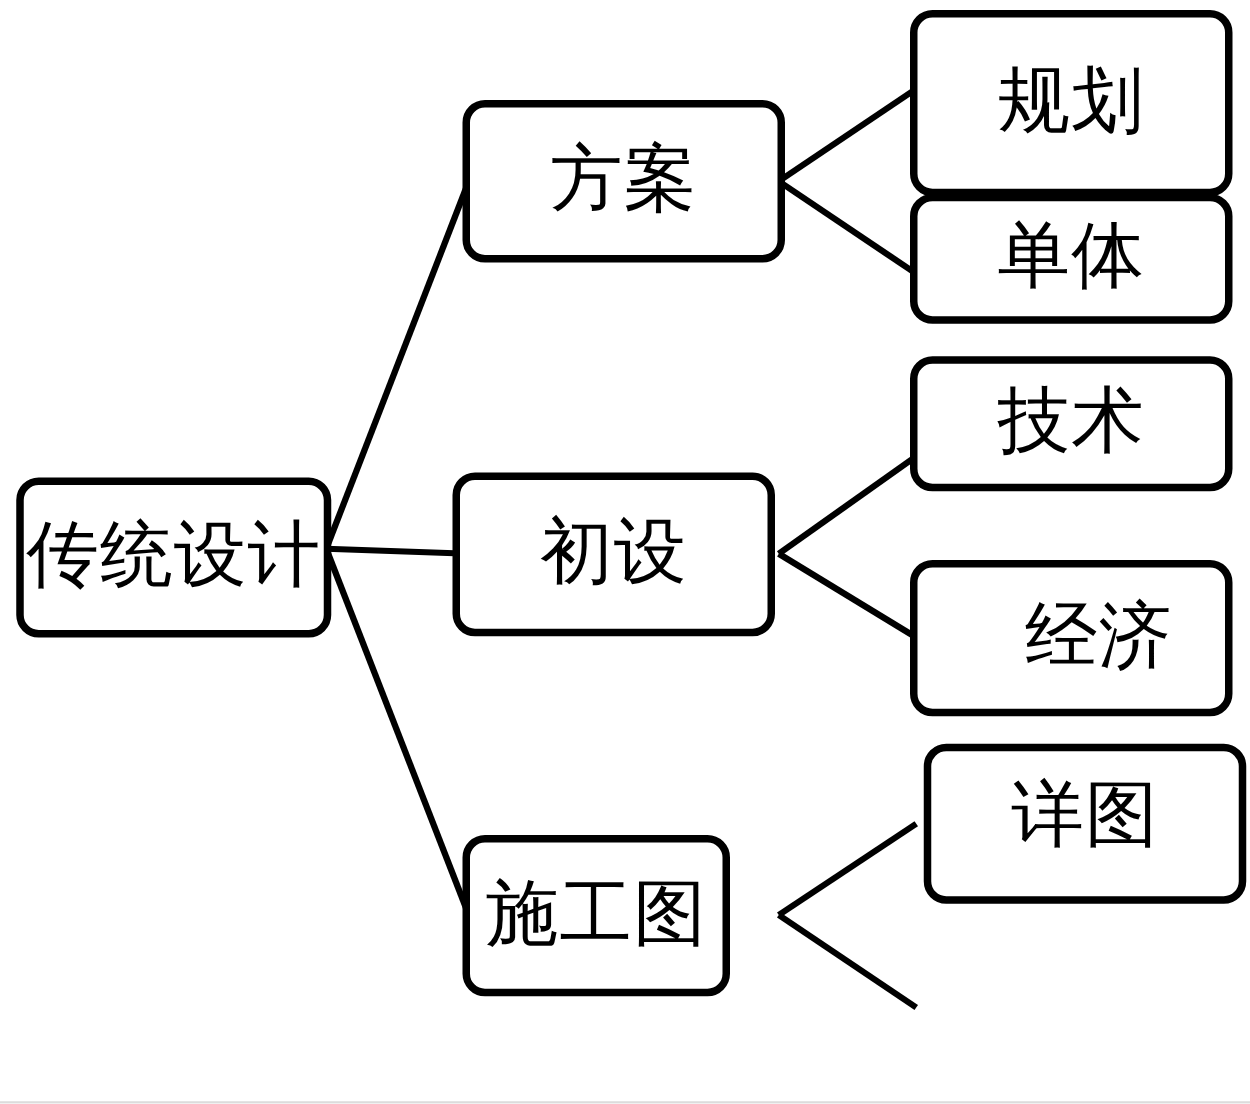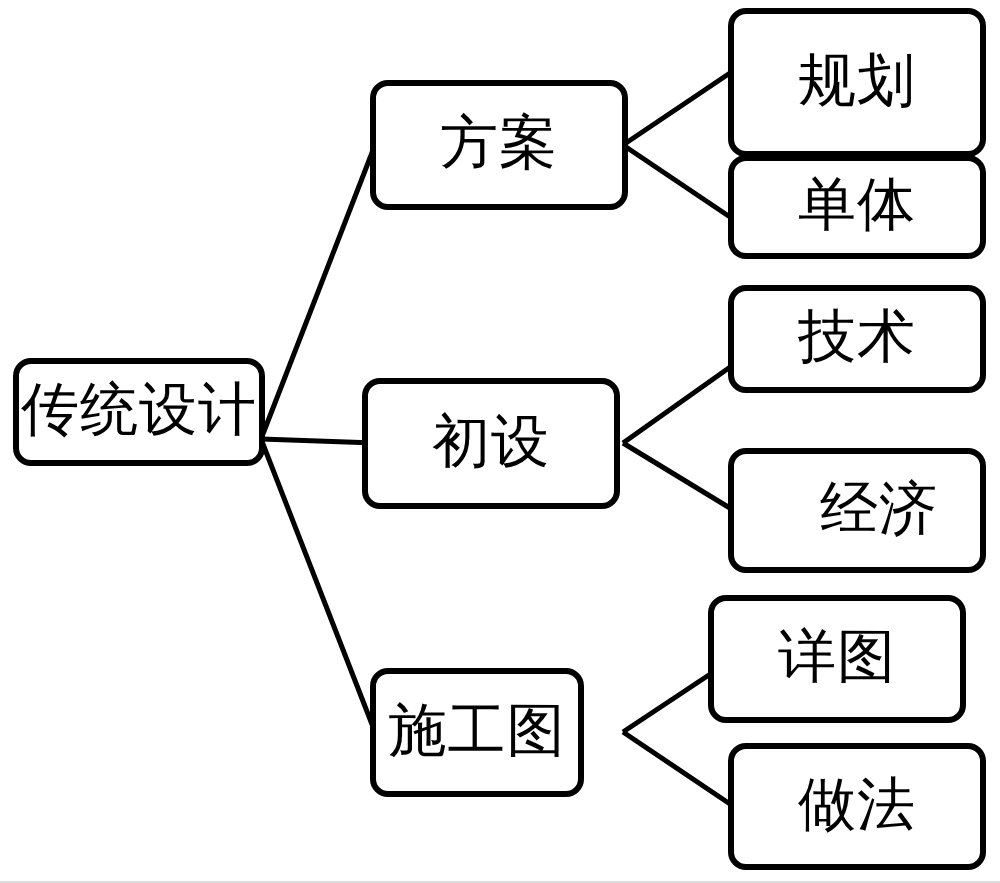--- a/index.html
+++ b/index.html
@@ -68,21 +68,21 @@
     <line class="edge" x1="623" y1="145" x2="733" y2="71"></line>
     <line class="edge" x1="623" y1="145" x2="733" y2="219"></line>
 
     <line class="edge" x1="623" y1="443" x2="733" y2="365"></line>
     <line class="edge" x1="623" y1="443" x2="733" y2="510"></line>
 
     <line class="edge" x1="623" y1="732" x2="733" y2="659"></line>
     <line class="edge" x1="623" y1="732" x2="733" y2="806"></line>
   </svg>
 
-  <div class="node" style="left:13px; top:358px; width:252px; height:108px;">
+  <div class="node" style="left:13px; top:382px; width:252px; height:128px;">
     <span class="label">传统设计</span>
   </div>
 
   <div class="node" style="left:370px; top:80px; width:258px; height:130px;text-align:right;">
     <span class="label">方案</span>
   </div>
   <div class="node" style="left:362px; top:378px; width:258px; height:131px;">
     <span class="label">初设</span>
   </div>
   <div class="node" style="left:370px; top:668px; width:214px; height:129px;">
@@ -94,21 +94,18 @@
   </div>
   <div class="node" style="left:728px; top:155px; width:258px; height:104px;">
     <span class="label">单体</span>
   </div>
   <div class="node" style="left:728px; top:285px; width:258px; height:108px;">
     <span class="label">技术</span>
   </div>
   <div class="node" style="left:728px; top:448px; width:258px; height:125px;padding-left:44px;">
     <span class="label">经济</span>
   </div>
-  <div class="node" style="left:708px; top:595px; width:258px; height:128px;">
+  <div class="node" style="left:739px; top:595px; width:258px; height:128px;font-family:Liberation Mono, monospace;">
     <span class="label">详图</span>
-  </div>
-  <div class="node" style="left:728px; top:743px; width:258px; height:127px;">
-    <span class="label">做法</span>
   </div>
 
   <div id="bottom-hairline"></div>
 </div>
 
 </body></html>

